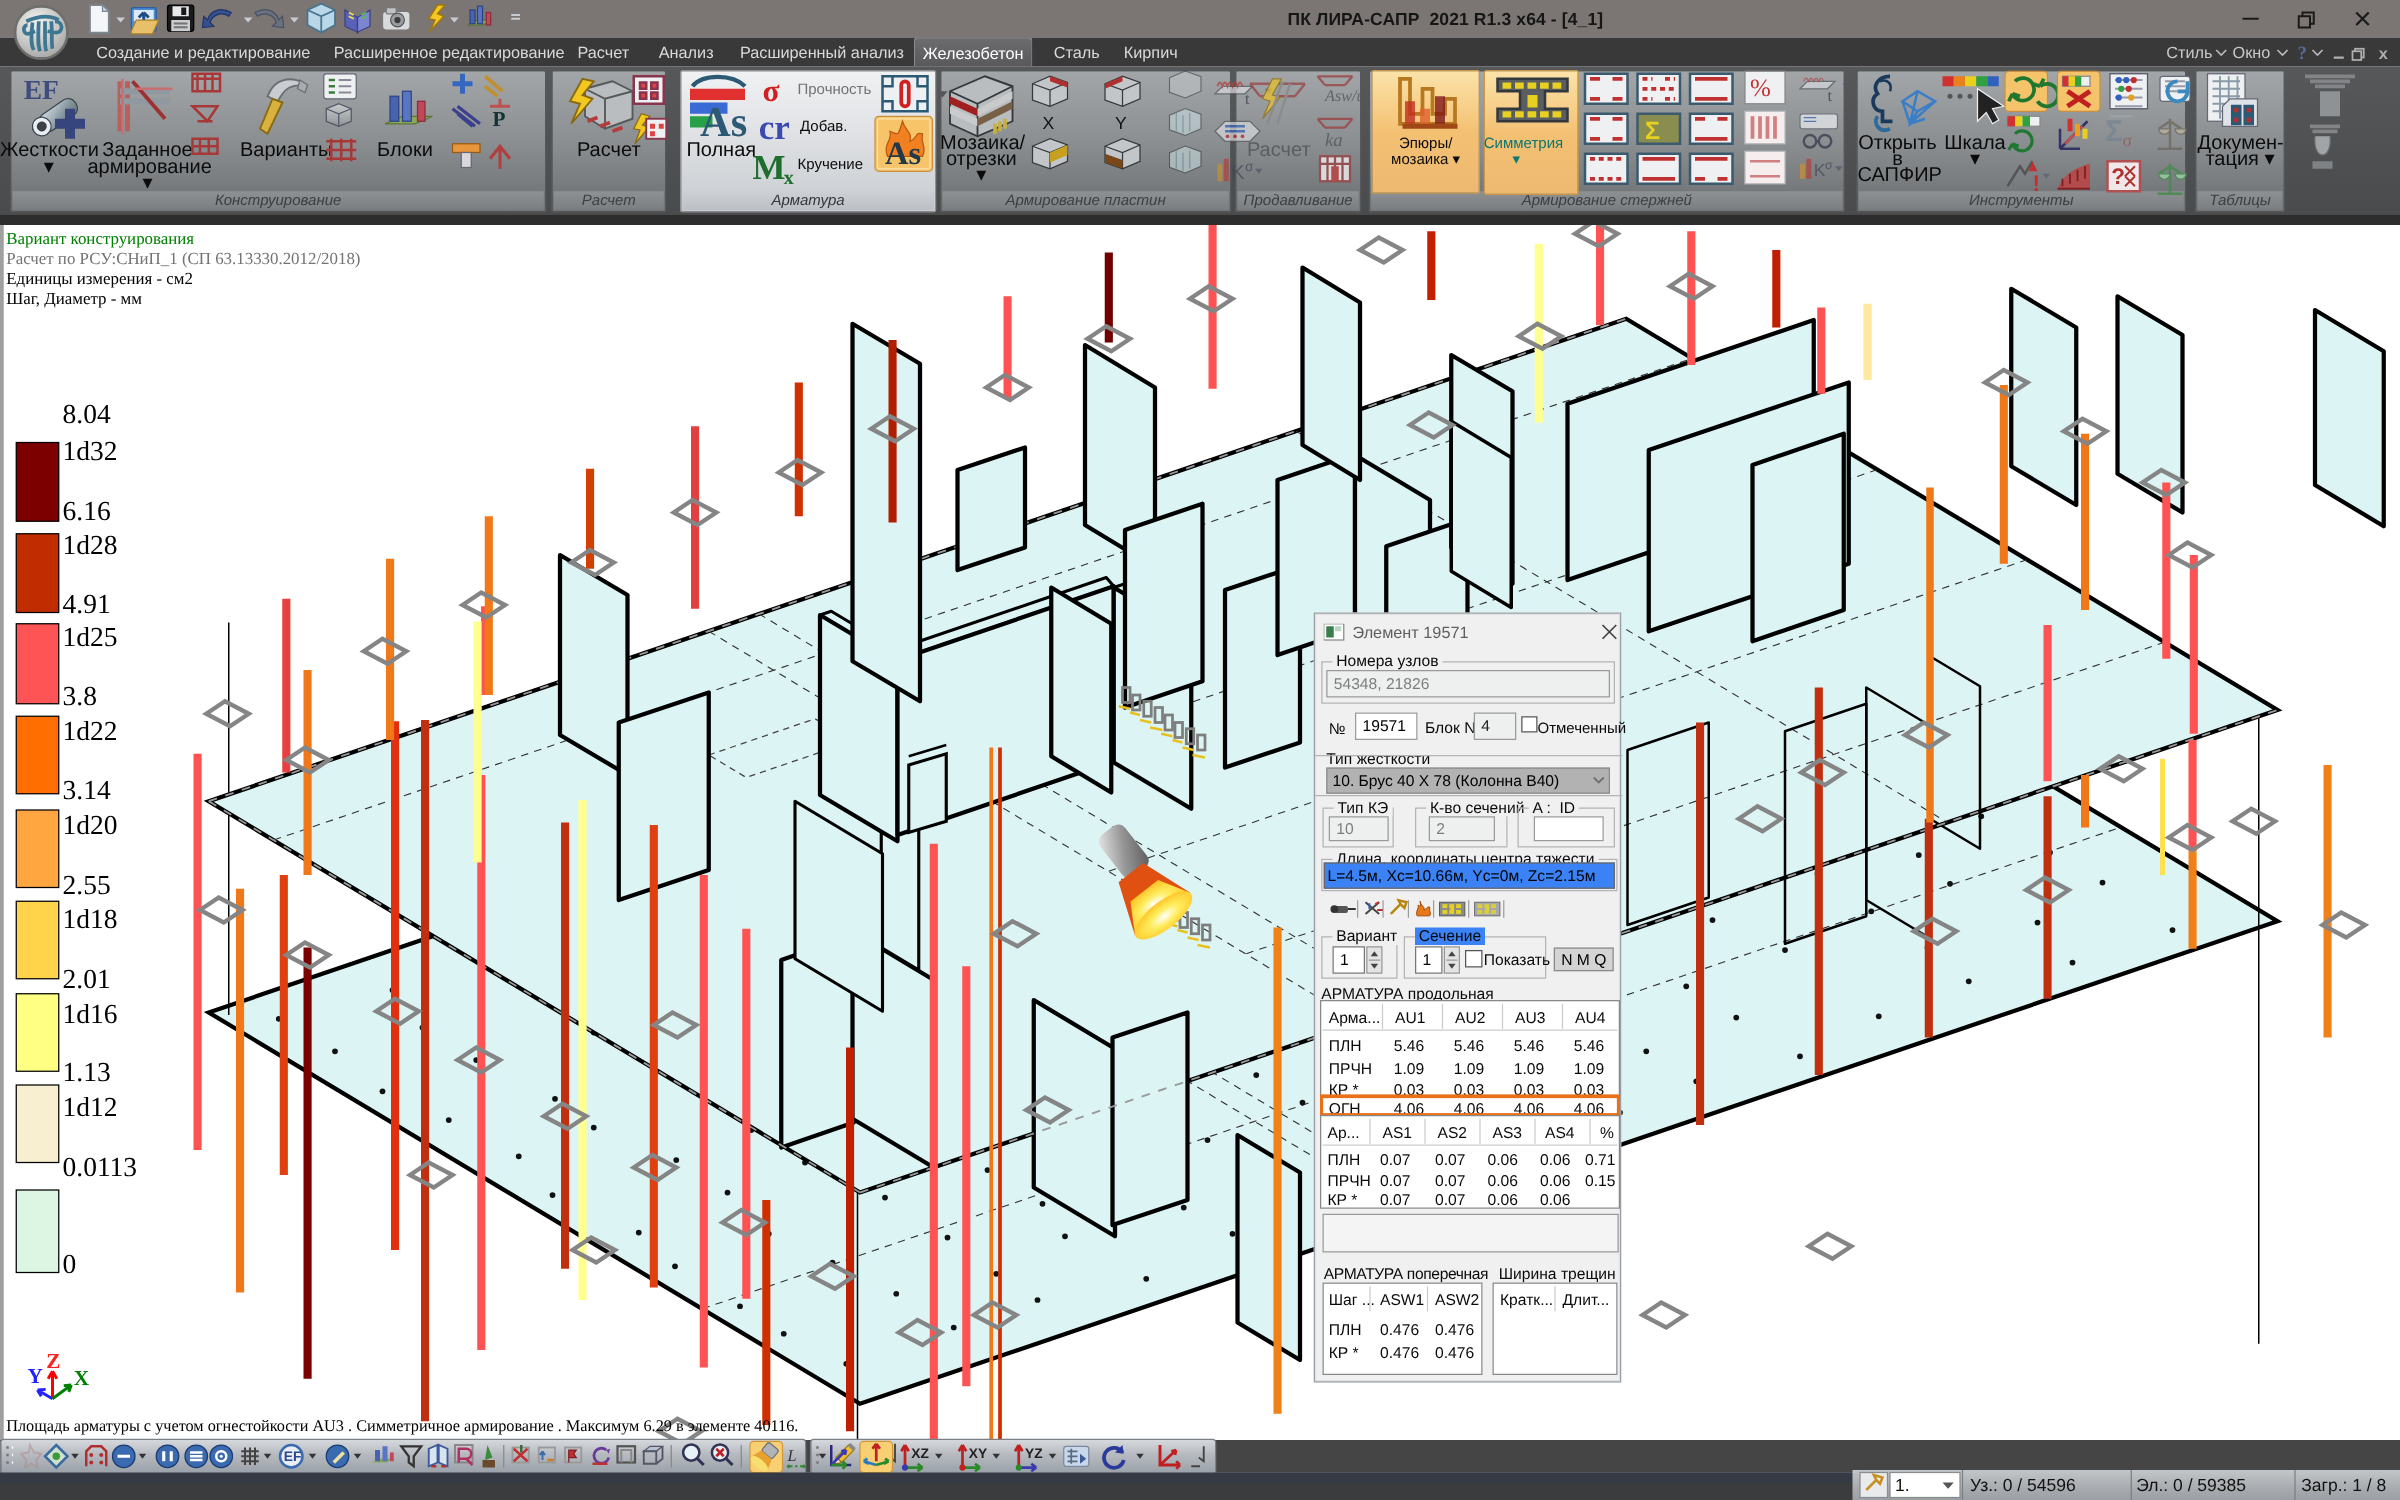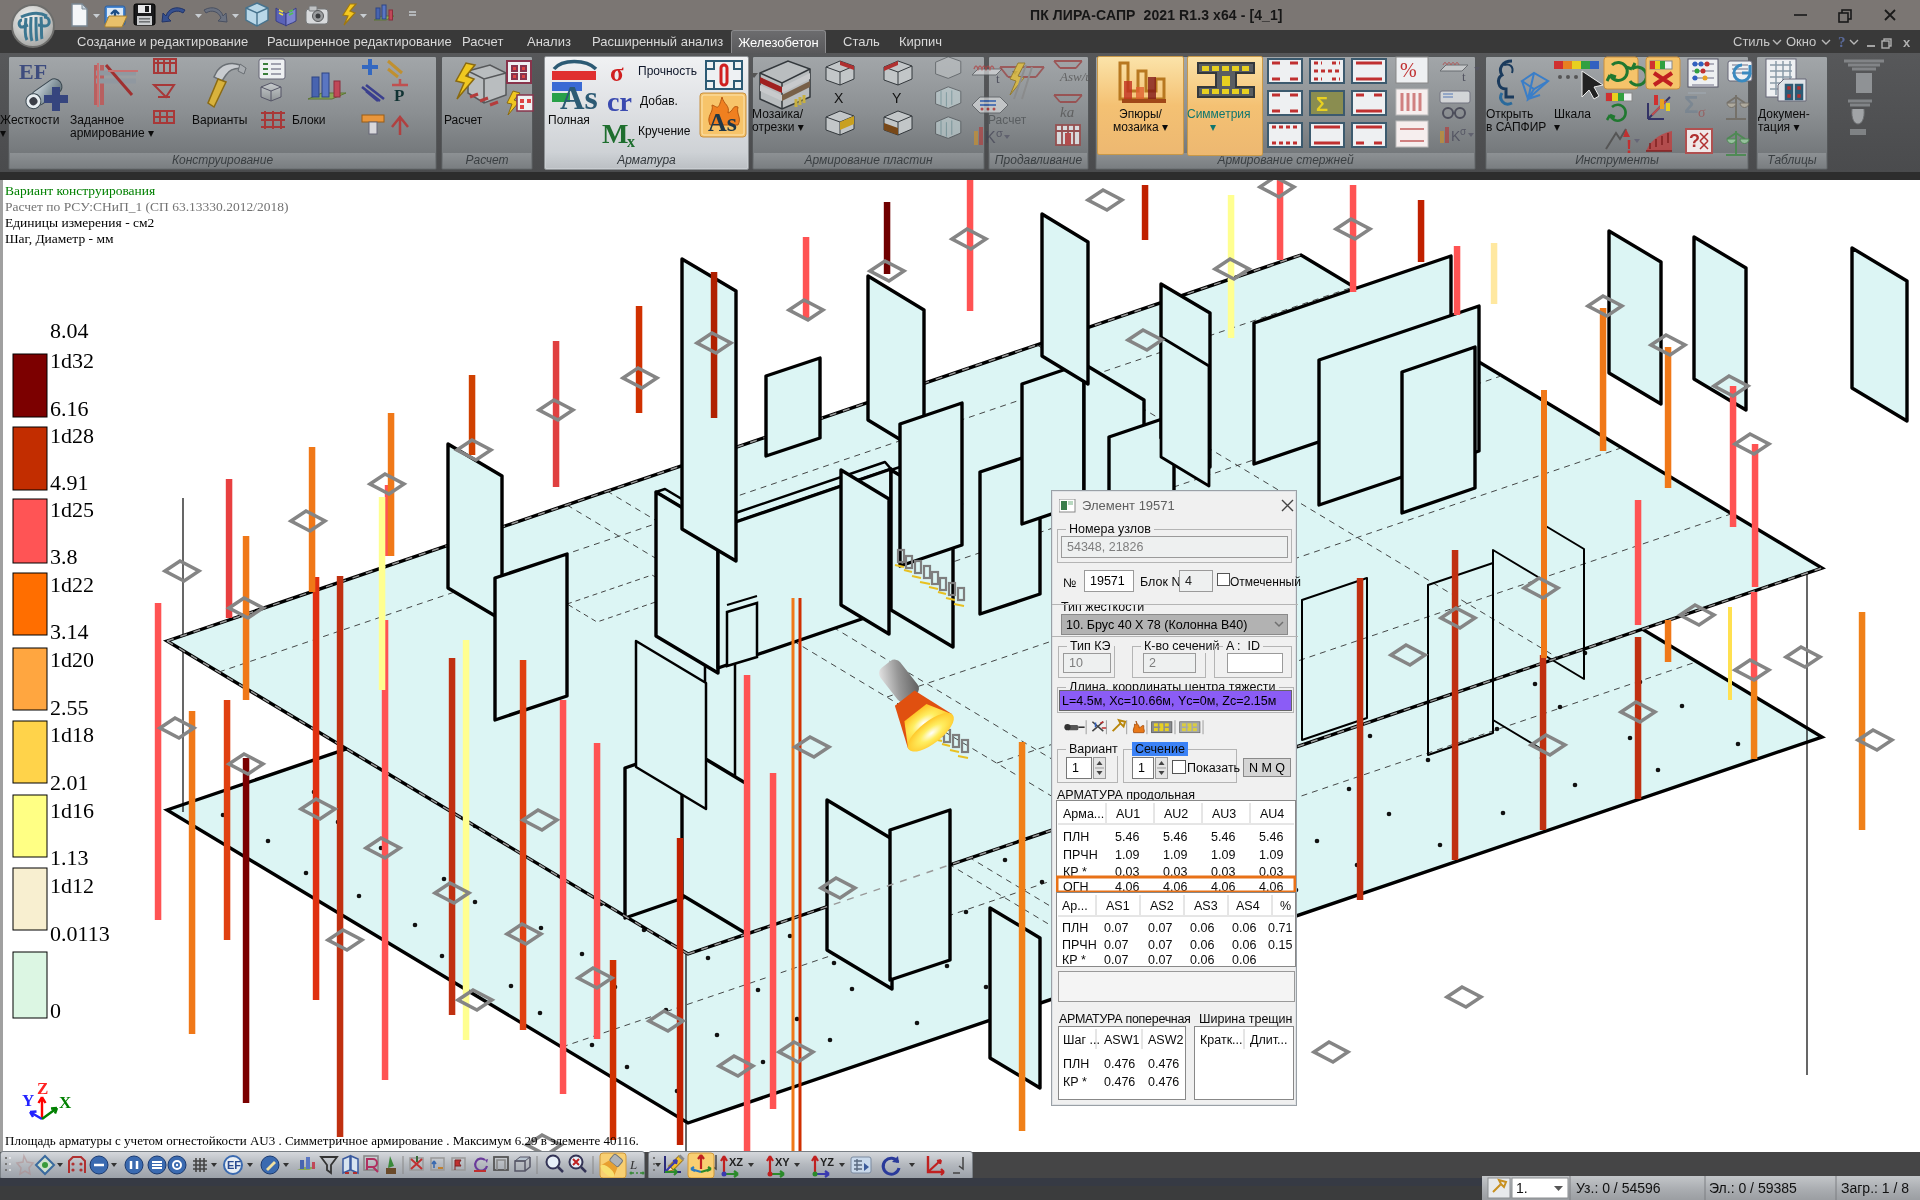--- a/index.html
+++ b/index.html
@@ -11,21 +11,21 @@
 #ribbonbtm { left:0; top:172px; width:1920px; height:8px; background:#2d2d2d; }
 #viewport { left:0; top:180px; width:1920px; height:972px; background:#fff; border-left:3px solid #a0a0a0; }
 #btoolbar { left:0; top:1152px; width:1920px; height:26px; background:#454546; }
 #statusbar { left:0; top:1178px; width:1920px; height:22px; background:#3b3c3d; }
 .tab { position:absolute; top:0; height:23px; line-height:24px; color:#d9d9d9; font-size:13px; white-space:nowrap; }
 .grp { position:absolute; top:56px; height:114px;
   background:linear-gradient(#a2a6a9 0%,#8b8f92 50%,#75797c 85%,#707477 100%);
   border:1px solid #55585a; border-radius:2px;font-style:italic; }
 .grplbl { position:absolute; left:1px; right:1px; bottom:1px; height:15px; text-align:center;
   font-size:12px; color:#3a3f42; line-height:15px; background:linear-gradient(#8d9194,#7a7e81); }
-.biglbl { position:absolute; font-size:12px; color:#0b0b0b; line-height:13px; }
+.biglbl { position:absolute; font-size:16px; color:#0b0b0b; text-align:center; line-height:13px; }
 .serif { font-family:"Liberation Serif", serif; }
 .gb { position:absolute; border:1px solid #b4b4b4; }
 .gb>span { position:absolute; top:-8px; left:8px; background:#f0f0f0; padding:0 3px;
   font-size:12.5px; color:#0a0a0a; line-height:14px; white-space:nowrap; }
 .fld { position:absolute; border:1px solid #9a9a9a; background:#eef0f0; font-size:12.5px;
   color:#7e7e7e; padding-left:5px; }
 .dlbl { position:absolute; font-size:12.5px; color:#0a0a0a; white-space:nowrap; }
 </style></head><body>
 
 <div class="abs" id="qat"></div>
@@ -169,21 +169,21 @@
 <div class="biglbl" style="left:192px;top:114px;width:70px;">Варианты</div>
 <div class="biglbl" style="left:292px;top:114px;width:64px;">Блоки</div>
 <div class="biglbl" style="left:444px;top:114px;width:86px;">Расчет</div>
 <div class="biglbl" style="left:548px;top:114px;width:58px;">Полная</div>
 <div class="biglbl" style="left:752px;top:108px;width:66px;">Мозаика/<br>отрезки ▾</div>
 <div class="biglbl" style="left:988px;top:114px;width:70px;color:#5a5e61;">Расчет</div>
 <div class="biglbl" style="left:1486px;top:108px;width:64px;">Открыть<br>в САПФИР</div>
 <div class="biglbl" style="left:1554px;top:108px;width:52px;">Шкала<br>▾</div>
 <div class="biglbl" style="left:1758px;top:108px;width:68px;">Докумен-<br>тация ▾</div>
 
-<div class="abs" style="left:638px;top:64px;font-size:12px;color:#0f172a;">Прочность</div>
+<div class="abs" style="left:638px;top:64px;font-size:12px;color:#737373;">Прочность</div>
 <div class="abs" style="left:640px;top:94px;font-size:12px;color:#0b0b0b;">Добав.</div>
 <div class="abs" style="left:638px;top:124px;font-size:12px;color:#0b0b0b;">Кручение</div>
 
 <div class="abs" style="left:1097px;top:56px;width:87px;height:99px;border:1px solid #c89848;border-radius:2px;background:linear-gradient(#fbe3a9,#f4c173 50%,#edb871);"></div>
 <div class="abs" style="left:1187px;top:56px;width:76px;height:100px;border:1px solid #c89848;border-radius:2px;background:linear-gradient(#fbe3a9,#f4c173 50%,#edb871);"></div>
 <div class="abs" style="left:1097px;top:108px;width:87px;font-size:12px;color:#0b0b0b;text-align:center;line-height:13px;">Эпюры/<br>мозаика ▾</div>
 <div class="abs" style="left:1187px;top:108px;width:52px;font-size:12px;color:#0f766e;text-align:center;line-height:13px;">Симметрия<br>▾</div>
 
 <svg class="abs" style="left:0;top:53px" width="1920" height="119" viewBox="0 0 1920 119">
 <defs>
@@ -1092,21 +1092,21 @@
     </div>
  <div class="fld" style="left:91px;top:162px;width:53px;height:20px;line-height:19px;">2</div>
  <div class="gb" style="left:162px;top:155px;width:78px;height:32px;">
       <span style="background:#f0f0f0;">A :&nbsp; ID</span>
     </div>
  <div class="fld" style="left:175px;top:162px;width:56px;height:20px;background:#fff;"></div>
 
  <div class="gb" style="left:5px;top:196px;width:237px;height:26px;">
       <span style="background:#f0f0f0;">Длина, координаты центра тяжести</span>
     </div>
- <div class="abs" style="left:7px;top:199px;width:233px;height:21px;background:#8b5cf6;border:1px solid #666;font-size:12.5px;line-height:20px;padding-left:2px;color:#000;white-space:nowrap;overflow:hidden;">L=4.5м, Xс=10.66м, Yс=0м, Zс=2.15м</div>
+ <div class="abs" style="left:7px;top:199px;width:233px;height:21px;background:#3b82f6;border:1px solid #666;font-size:12.5px;line-height:20px;padding-left:2px;color:#000;white-space:nowrap;overflow:hidden;">L=4.5м, Xс=10.66м, Yс=0м, Zс=2.15м</div>
 
  <svg class="abs" style="left:3px;top:227px" width="187" height="20" viewBox="0 0 240 24">
   <g>
    <rect x="16" y="8" width="14" height="7" rx="2" fill="#555"></rect>
         <circle cx="16" cy="11" r="4" fill="#333"></circle>
         <path d="M30 11 h8" stroke="#333" stroke-width="2"></path>
         <path d="M40 2 v18" stroke="#888"></path>
    <path d="M48 4 l14 12 m0 -12 l-14 12" stroke="#444" stroke-width="2"></path>
         <path d="M58 6 l4 -2 m-2 8 l6 0" stroke="#c03030" stroke-width="2"></path>
         <path d="M52 5 l0 6" stroke="#3060c0" stroke-width="2"></path>

